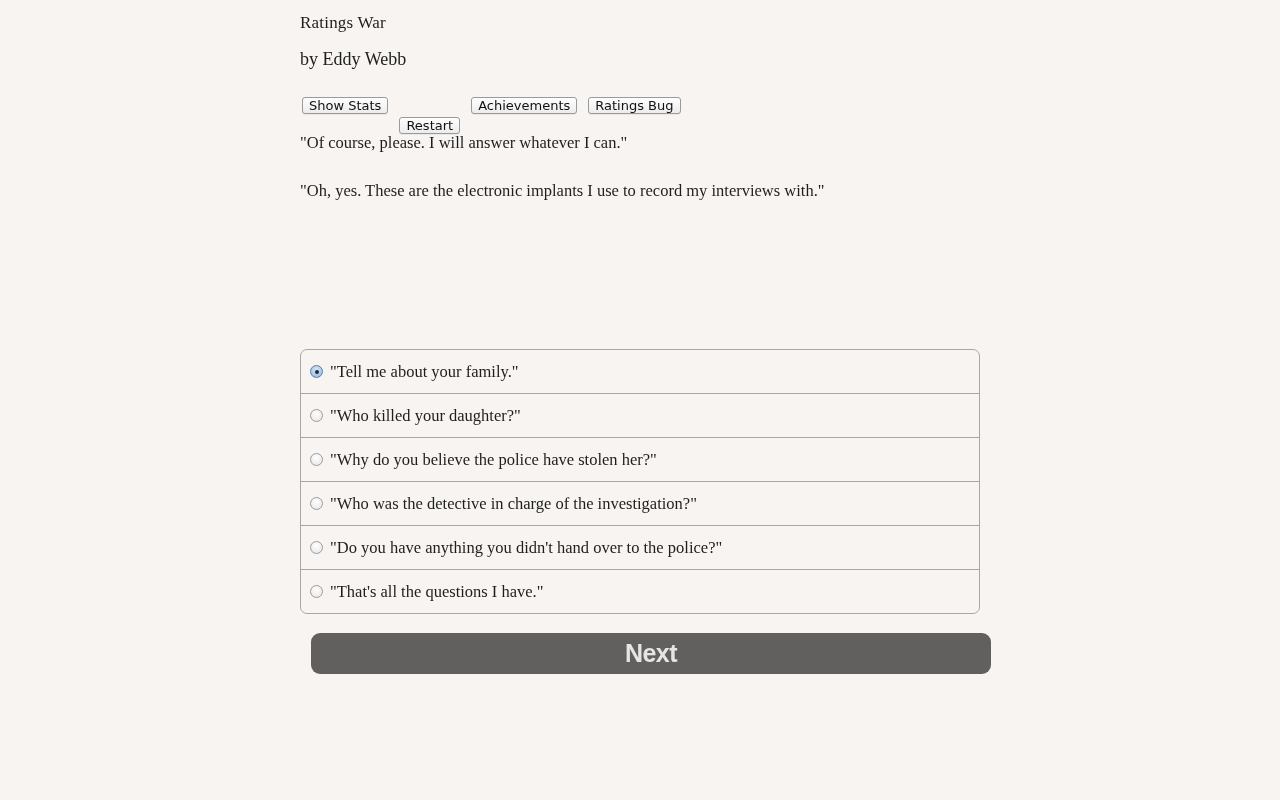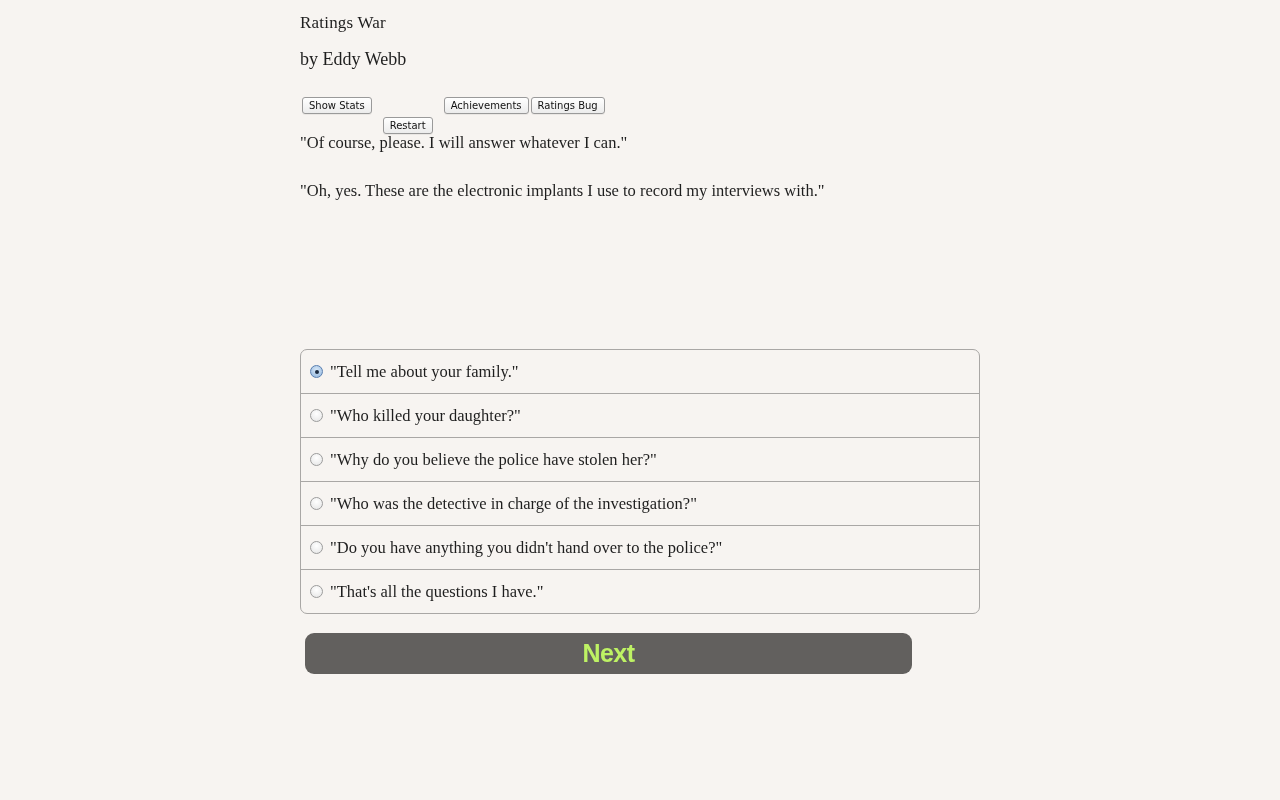--- a/index.html
+++ b/index.html
@@ -39,21 +39,21 @@
     }
     .buttons {
       position: absolute;
       top: 97px;
       left: 2px;
       display: flex;
       gap: 0;
     }
     .btn {
       font-family: "DejaVu Sans", "Liberation Sans", sans-serif;
-      font-size: 10px;
+      font-size: 13px;
       height: 17px;
       padding: 0 6px;
       border: 1px solid #9a9a9a;
       border-radius: 3px;
       background: linear-gradient(#ffffff, #ececec);
       color: #111;
       display: inline-flex;
       align-items: center;
       box-sizing: border-box;
       box-shadow: 0 1px 0 rgba(0,0,0,0.05);
@@ -116,47 +116,47 @@
       width: 4px;
       height: 4px;
       margin-left: -2px;
       margin-top: -2px;
       border-radius: 50%;
       background: #1a2a40;
     }
     .next {
       position: absolute;
       top: 633px;
-      left: 5px;
-      width: 607px;
+      left: 11px;
+      width: 680px;
       height: 41px;
       border-radius: 9px;
       background: #62605e;
-      color: #bef264;
+      color: #e5e5e5;
       font-family: "Liberation Sans", "DejaVu Sans", sans-serif;
       font-weight: bold;
       font-size: 25px;
       display: flex;
       align-items: center;
       justify-content: center;
       letter-spacing: -0.5px;
       border: none;
     }
   </style>
 </head>
 <body>
 
 <div class="container">
   <h1 class="title">Ratings War</h1>
   <div class="author">by Eddy Webb</div>
 
   <div class="buttons">
     <button class="btn" style="margin-right:11px;">Show Stats</button>
     <button class="btn" style="margin-right:11px;margin-top:20px;">Restart</button>
-    <button class="btn" style="margin-right:2px;">Achievements</button>
+    <button class="btn" style="margin-right:11px;">Achievements</button>
     <button class="btn">Ratings Bug</button>
   </div>
 
   <div class="story">
     <p>"Of course, please. I will answer whatever I can."</p>
     <p>"Oh, yes. These are the electronic implants I use to record my interviews with."</p>
   </div>
 
   <div class="choices">
     <label class="choice">

